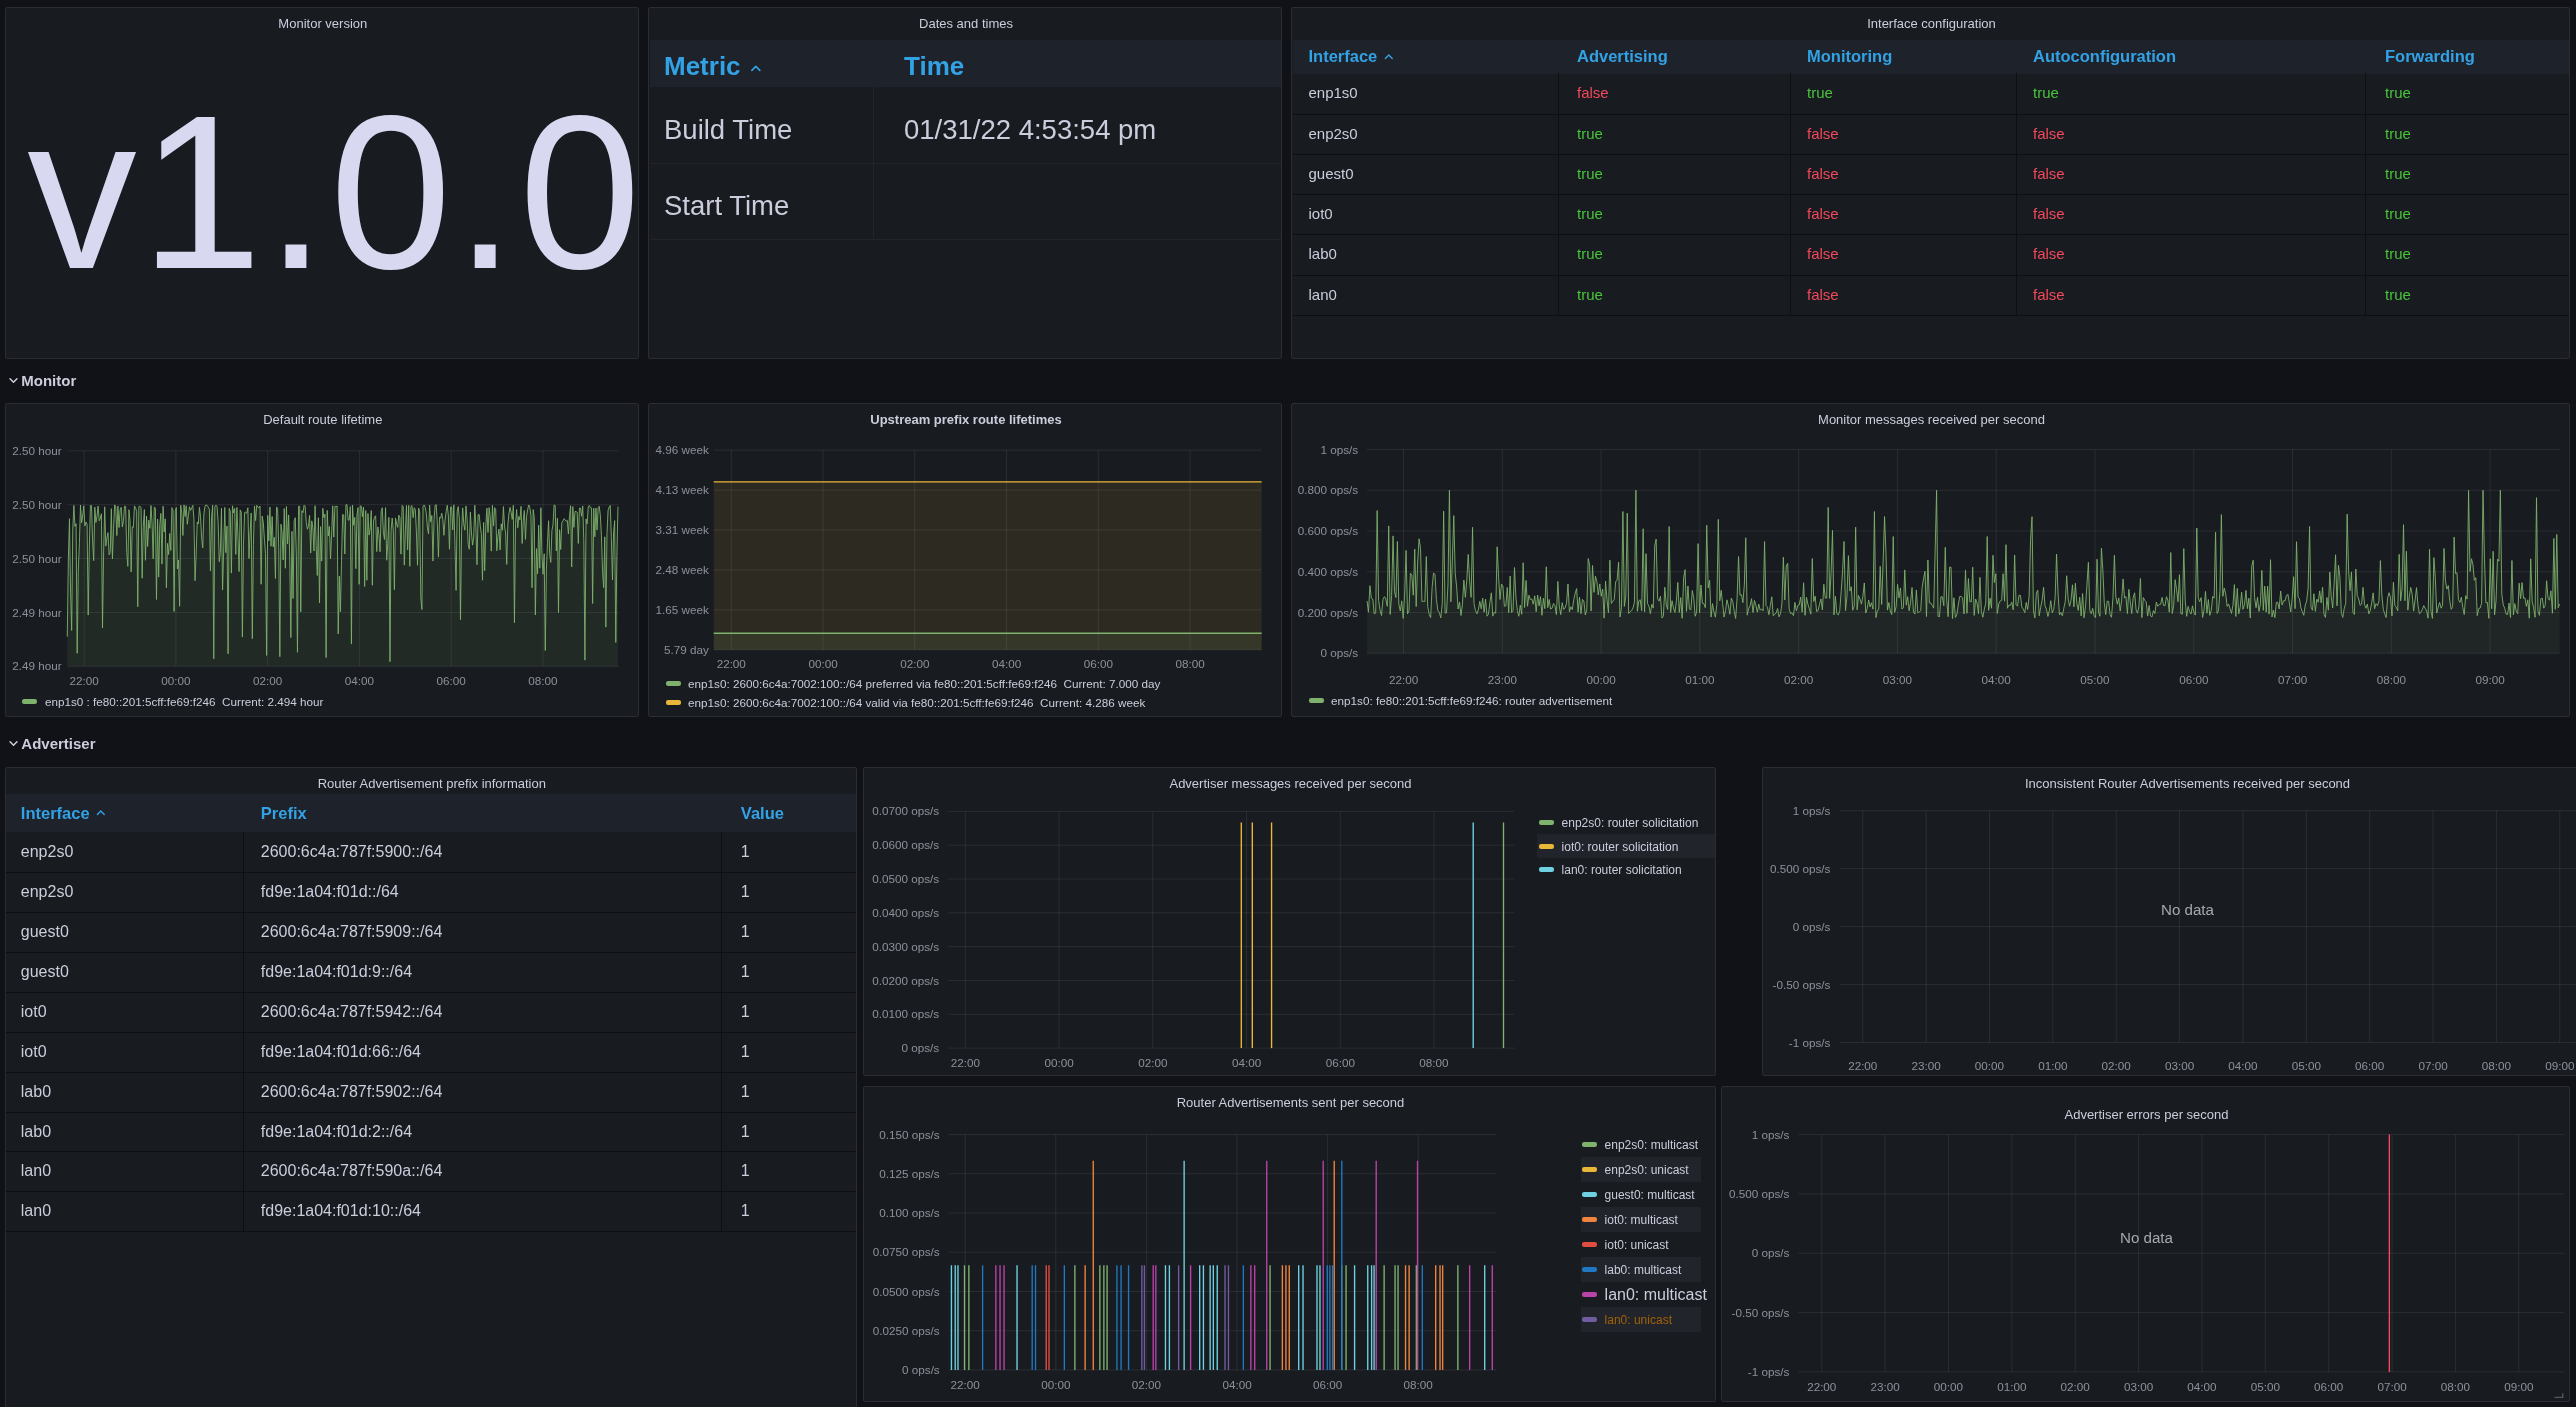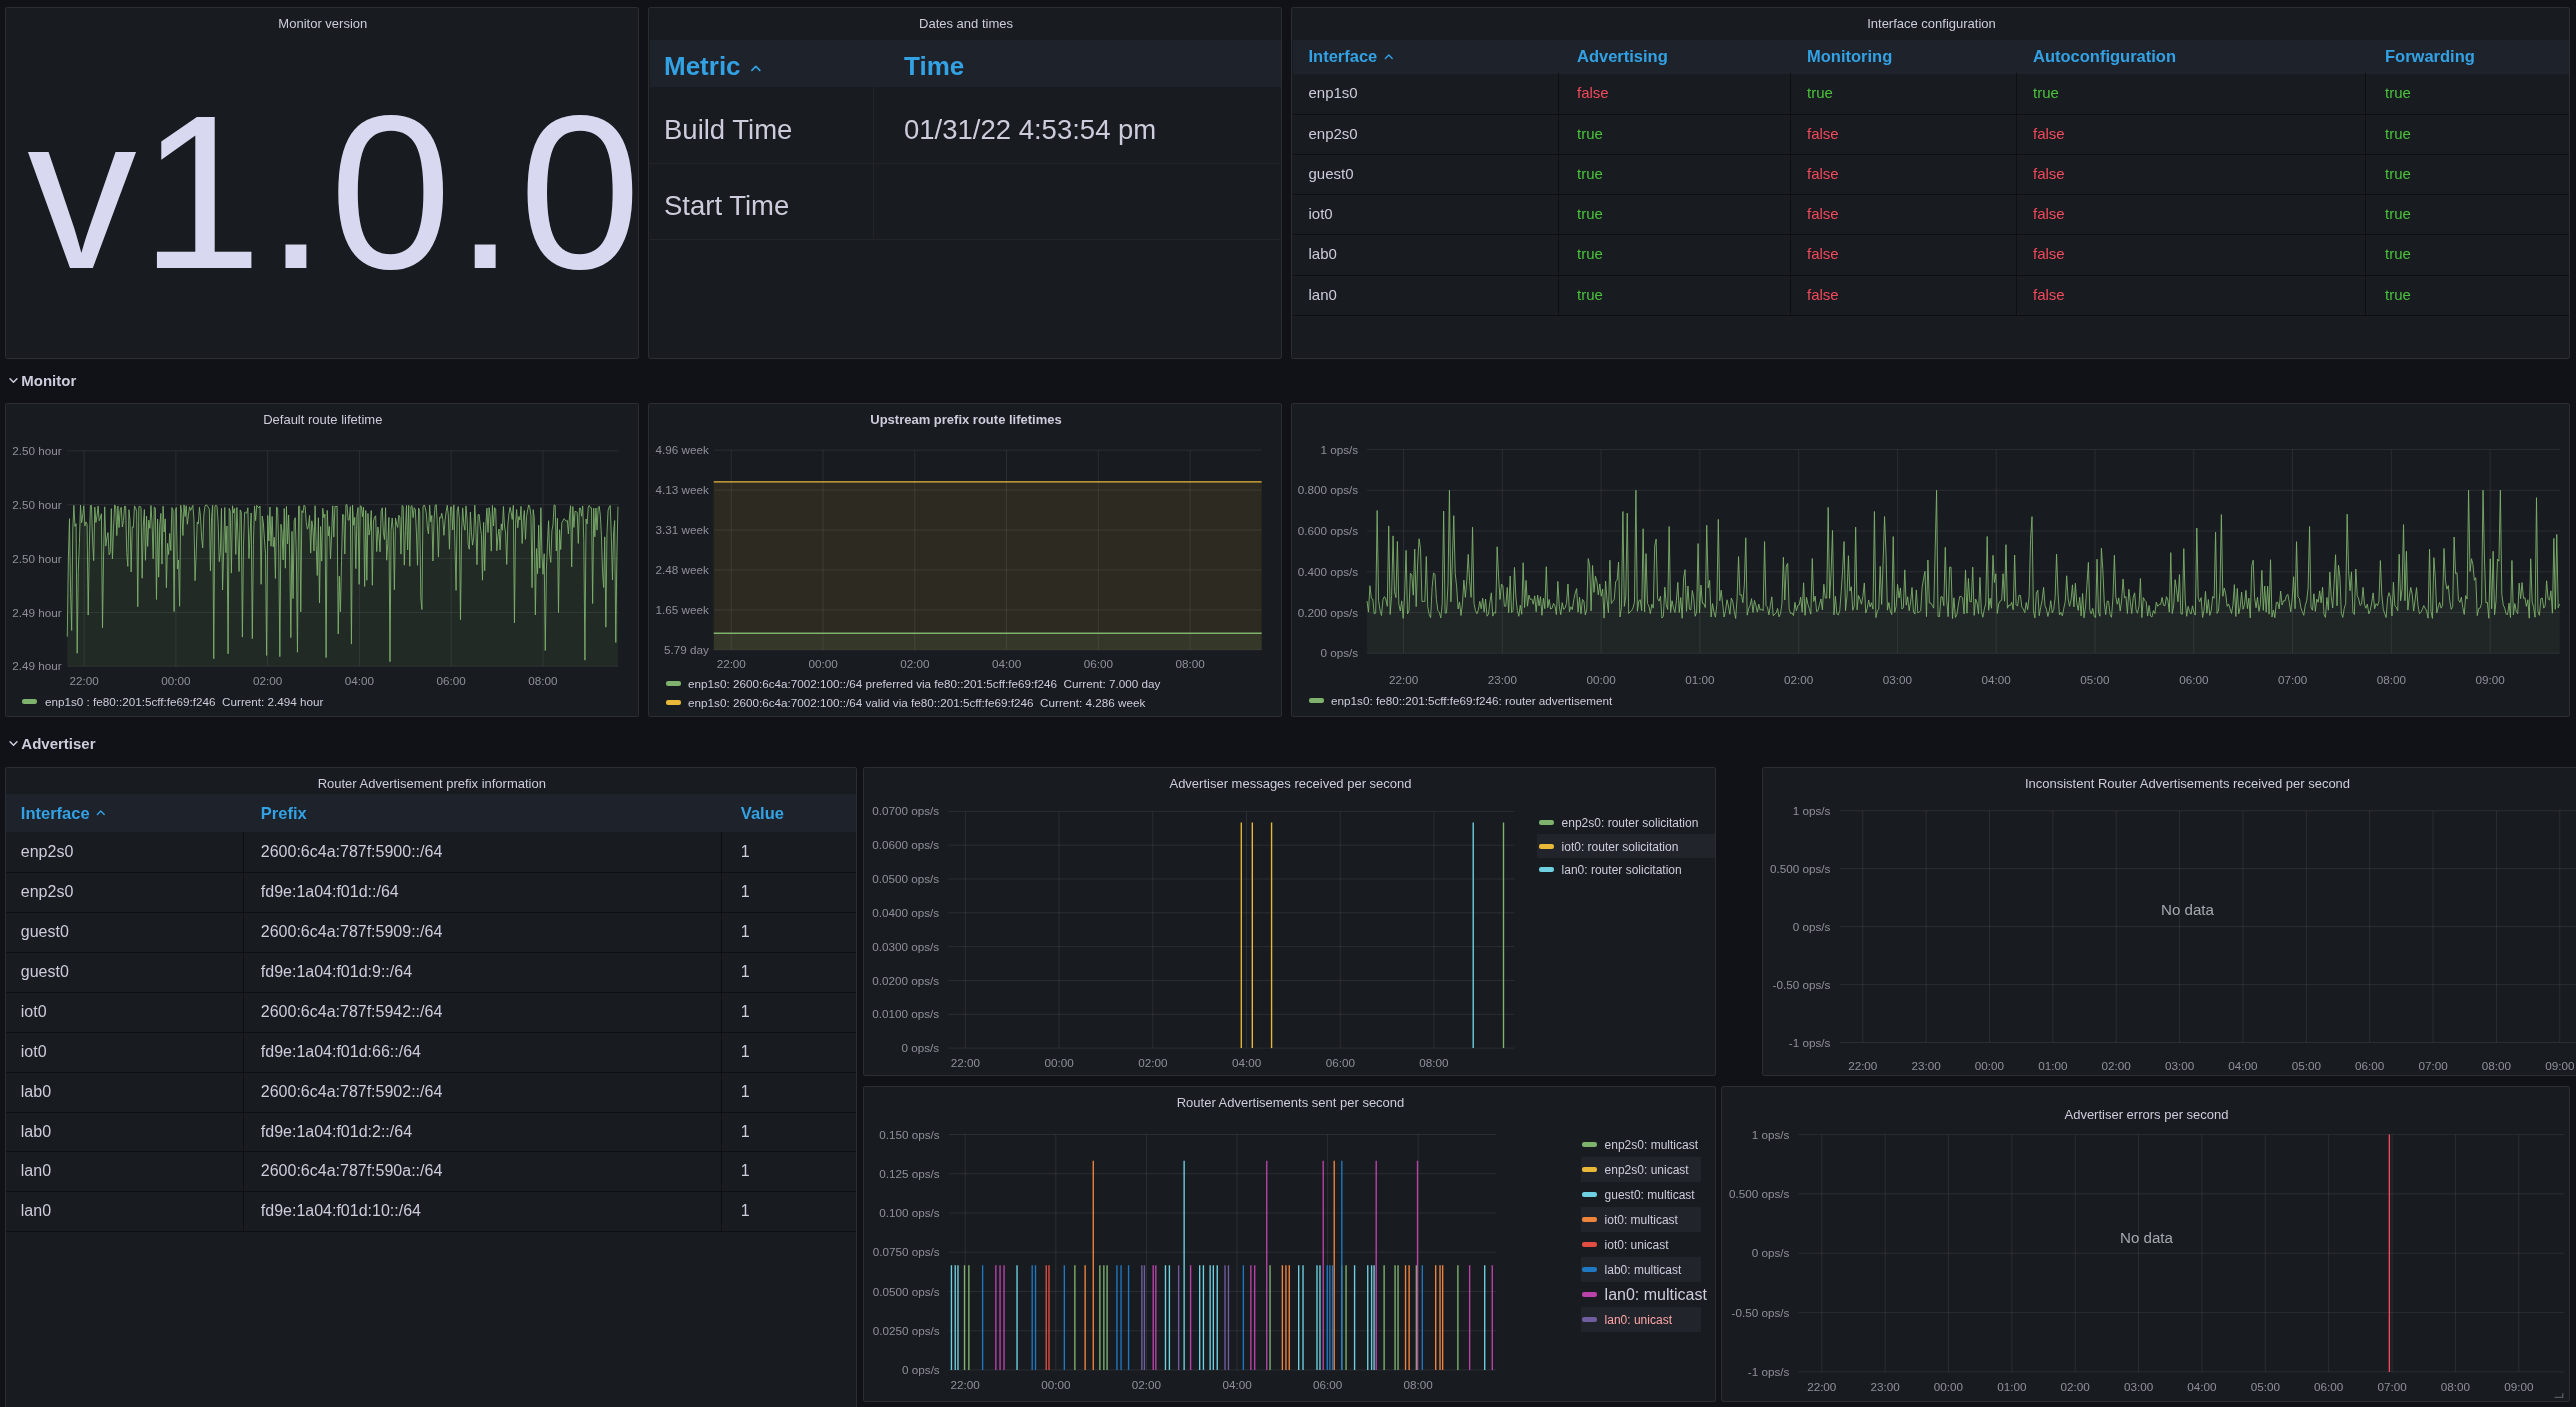--- a/index.html
+++ b/index.html
@@ -143,20 +143,21 @@
       <text x="252.8" y="384" text-anchor="middle" font-size="17" fill="rgba(204,204,220,0.65)">00:00</text>
       <text x="386.1" y="384" text-anchor="middle" font-size="17" fill="rgba(204,204,220,0.65)">02:00</text>
       <text x="519.4" y="384" text-anchor="middle" font-size="17" fill="rgba(204,204,220,0.65)">04:00</text>
       <text x="652.7" y="384" text-anchor="middle" font-size="17" fill="rgba(204,204,220,0.65)">06:00</text>
       <text x="786.0" y="384" text-anchor="middle" font-size="17" fill="rgba(204,204,220,0.65)">08:00</text>
     </svg>
     <div style="position:absolute;left:16.5px;top:272px;height:15px;display:flex;align-items:center;font-size:11.7px;color:#ccccdc;"><span style="display:inline-block;width:15px;height:4.8px;border-radius:2.1px;background:#7EB26D;margin-right:7.6px;"></span>enp1s0: 2600:6c4a:7002:100::/64 preferred via fe80::201:5cff:fe69:f246&nbsp; Current: 7.000 day</div>
     <div style="position:absolute;left:16.5px;top:291px;height:15px;display:flex;align-items:center;font-size:11.7px;color:#ccccdc;"><span style="display:inline-block;width:15px;height:4.8px;border-radius:2.1px;background:#EAB839;margin-right:7.6px;"></span>enp1s0: 2600:6c4a:7002:100::/64 valid via fe80::201:5cff:fe69:f246&nbsp; Current: 4.286 week</div>
   </div>
 <div class="panel" style="left:1291px;top:403px;width:1279px;height:314px;">
+    <div style="position:absolute;left:0;top:8.3px;width:1279px;text-align:center;font-size:13px;font-weight:500;color:#ccccdc;line-height:15px;">Monitor messages received per second</div>
     <svg style="position:absolute;left:0;top:0;" width="1279" height="314" viewBox="0 0 1858 456">
       <line x1="109" y1="66.0" x2="1843" y2="66.0" stroke="rgba(204,204,220,0.15)" stroke-width="1"></line>
       <line x1="109" y1="125.2" x2="1843" y2="125.2" stroke="rgba(204,204,220,0.15)" stroke-width="1"></line>
       <line x1="109" y1="184.4" x2="1843" y2="184.4" stroke="rgba(204,204,220,0.15)" stroke-width="1"></line>
       <line x1="109" y1="243.6" x2="1843" y2="243.6" stroke="rgba(204,204,220,0.15)" stroke-width="1"></line>
       <line x1="109" y1="302.8" x2="1843" y2="302.8" stroke="rgba(204,204,220,0.15)" stroke-width="1"></line>
       <line x1="109" y1="362.0" x2="1843" y2="362.0" stroke="rgba(204,204,220,0.15)" stroke-width="1"></line>
       <line x1="162.0" y1="66" x2="162.0" y2="362" stroke="rgba(204,204,220,0.15)" stroke-width="1"></line>
       <line x1="305.5" y1="66" x2="305.5" y2="362" stroke="rgba(204,204,220,0.15)" stroke-width="1"></line>
       <line x1="449.0" y1="66" x2="449.0" y2="362" stroke="rgba(204,204,220,0.15)" stroke-width="1"></line>
@@ -443,21 +444,21 @@
     <div style="position:absolute;left:717px;top:70px;width:120px;height:25px;background:#22242c;"></div>
     <div style="position:absolute;left:718px;top:75px;height:15px;display:flex;align-items:center;font-size:12px;color:#ccccdc;"><span style="display:inline-block;width:15px;height:4.8px;border-radius:2.1px;background:#EAB839;margin-right:7.6px;"></span>enp2s0: unicast</div>
     <div style="position:absolute;left:718px;top:100px;height:15px;display:flex;align-items:center;font-size:12px;color:#ccccdc;"><span style="display:inline-block;width:15px;height:4.8px;border-radius:2.1px;background:#6ED0E0;margin-right:7.6px;"></span>guest0: multicast</div>
     <div style="position:absolute;left:717px;top:120px;width:120px;height:25px;background:#22242c;"></div>
     <div style="position:absolute;left:718px;top:125px;height:15px;display:flex;align-items:center;font-size:12px;color:#ccccdc;"><span style="display:inline-block;width:15px;height:4.8px;border-radius:2.1px;background:#EF843C;margin-right:7.6px;"></span>iot0: multicast</div>
     <div style="position:absolute;left:718px;top:150px;height:15px;display:flex;align-items:center;font-size:12px;color:#ccccdc;"><span style="display:inline-block;width:15px;height:4.8px;border-radius:2.1px;background:#E24D42;margin-right:7.6px;"></span>iot0: unicast</div>
     <div style="position:absolute;left:717px;top:170px;width:120px;height:25px;background:#22242c;"></div>
     <div style="position:absolute;left:718px;top:175px;height:15px;display:flex;align-items:center;font-size:12px;color:#ccccdc;"><span style="display:inline-block;width:15px;height:4.8px;border-radius:2.1px;background:#1F78C1;margin-right:7.6px;"></span>lab0: multicast</div>
     <div style="position:absolute;left:718px;top:200px;height:15px;display:flex;align-items:center;font-size:16px;color:#ccccdc;"><span style="display:inline-block;width:15px;height:4.8px;border-radius:2.1px;background:#BA43A9;margin-right:7.6px;"></span>lan0: multicast</div>
     <div style="position:absolute;left:717px;top:220px;width:120px;height:25px;background:#22242c;"></div>
-    <div style="position:absolute;left:718px;top:225px;height:15px;display:flex;align-items:center;font-size:12px;color:#fca5a5;"><span style="display:inline-block;width:15px;height:4.8px;border-radius:2.1px;background:#705DA0;margin-right:7.6px;"></span>lan0: unicast</div>
+    <div style="position:absolute;left:718px;top:225px;height:15px;display:flex;align-items:center;font-size:12px;color:#a16207;"><span style="display:inline-block;width:15px;height:4.8px;border-radius:2.1px;background:#705DA0;margin-right:7.6px;"></span>lan0: unicast</div>
   </div>
 <div class="panel" style="left:1721px;top:1086px;width:849px;height:316px;">
     <div style="position:absolute;left:0;top:8.3px;width:849px;text-align:center;font-size:13px;font-weight:500;color:#ccccdc;line-height:15px;margin-top:12px;">Advertiser errors per second</div>
     <svg style="position:absolute;left:0;top:0;" width="849" height="316" viewBox="0 0 1234 459">
       <line x1="111" y1="69.0" x2="1224" y2="69.0" stroke="rgba(204,204,220,0.15)" stroke-width="1"></line>
       <line x1="111" y1="155.2" x2="1224" y2="155.2" stroke="rgba(204,204,220,0.15)" stroke-width="1"></line>
       <line x1="111" y1="241.5" x2="1224" y2="241.5" stroke="rgba(204,204,220,0.15)" stroke-width="1"></line>
       <line x1="111" y1="327.8" x2="1224" y2="327.8" stroke="rgba(204,204,220,0.15)" stroke-width="1"></line>
       <line x1="111" y1="414.0" x2="1224" y2="414.0" stroke="rgba(204,204,220,0.15)" stroke-width="1"></line>
       <line x1="145.0" y1="69" x2="145.0" y2="414" stroke="rgba(204,204,220,0.15)" stroke-width="1"></line>

